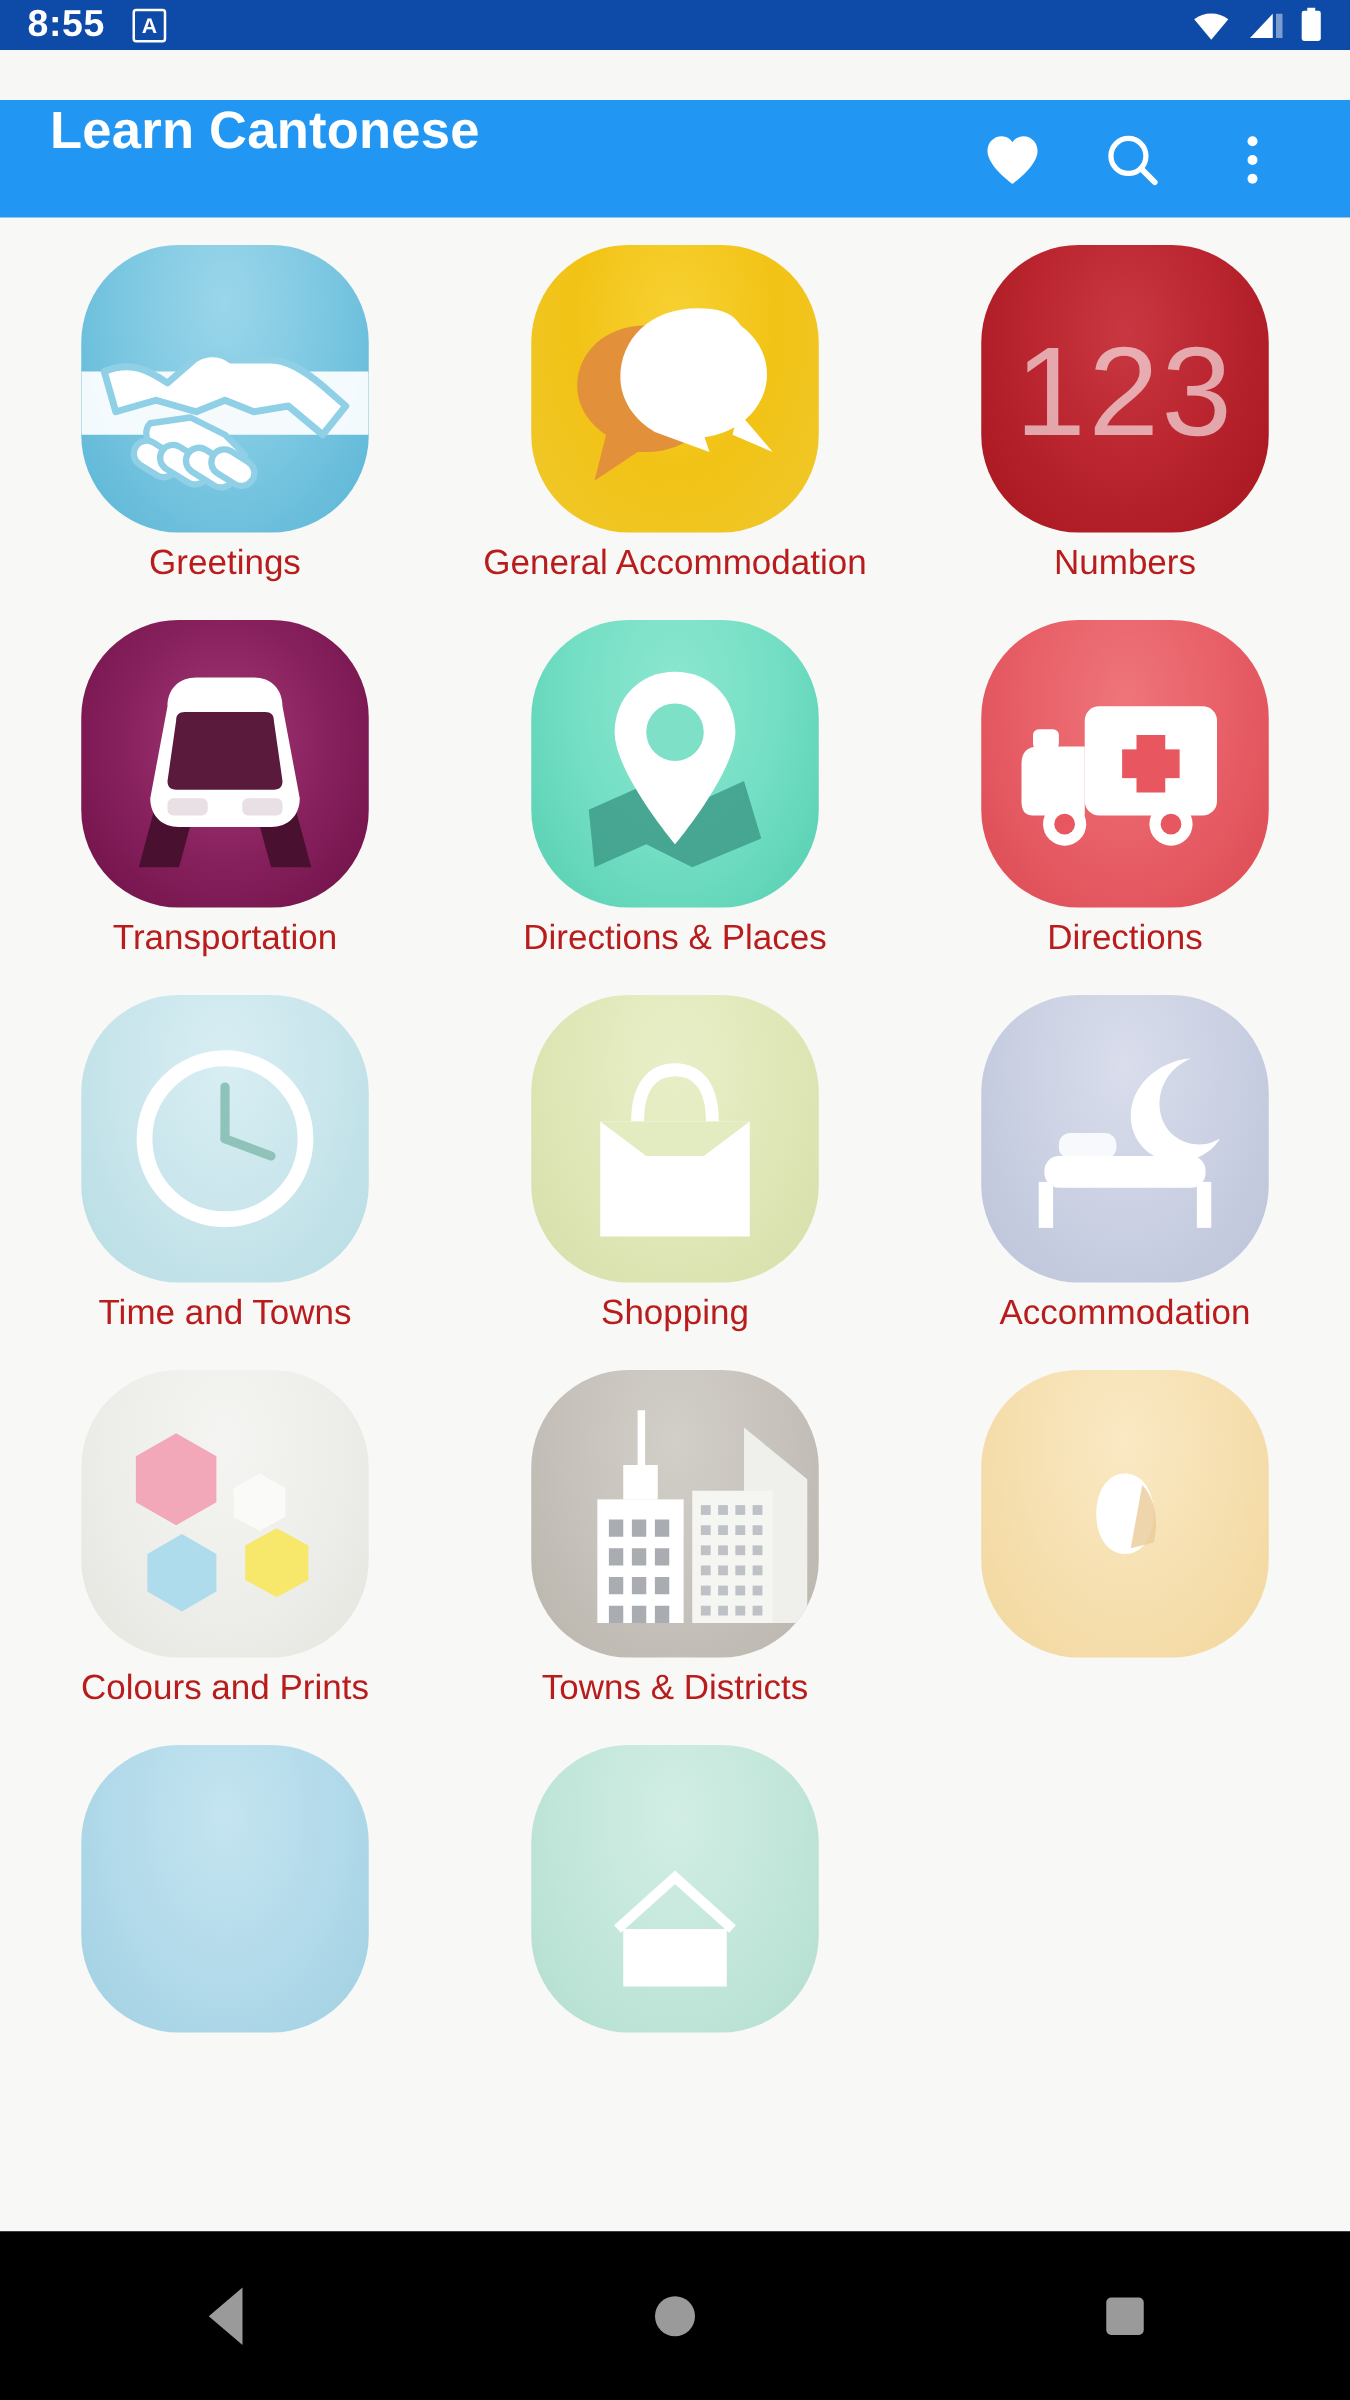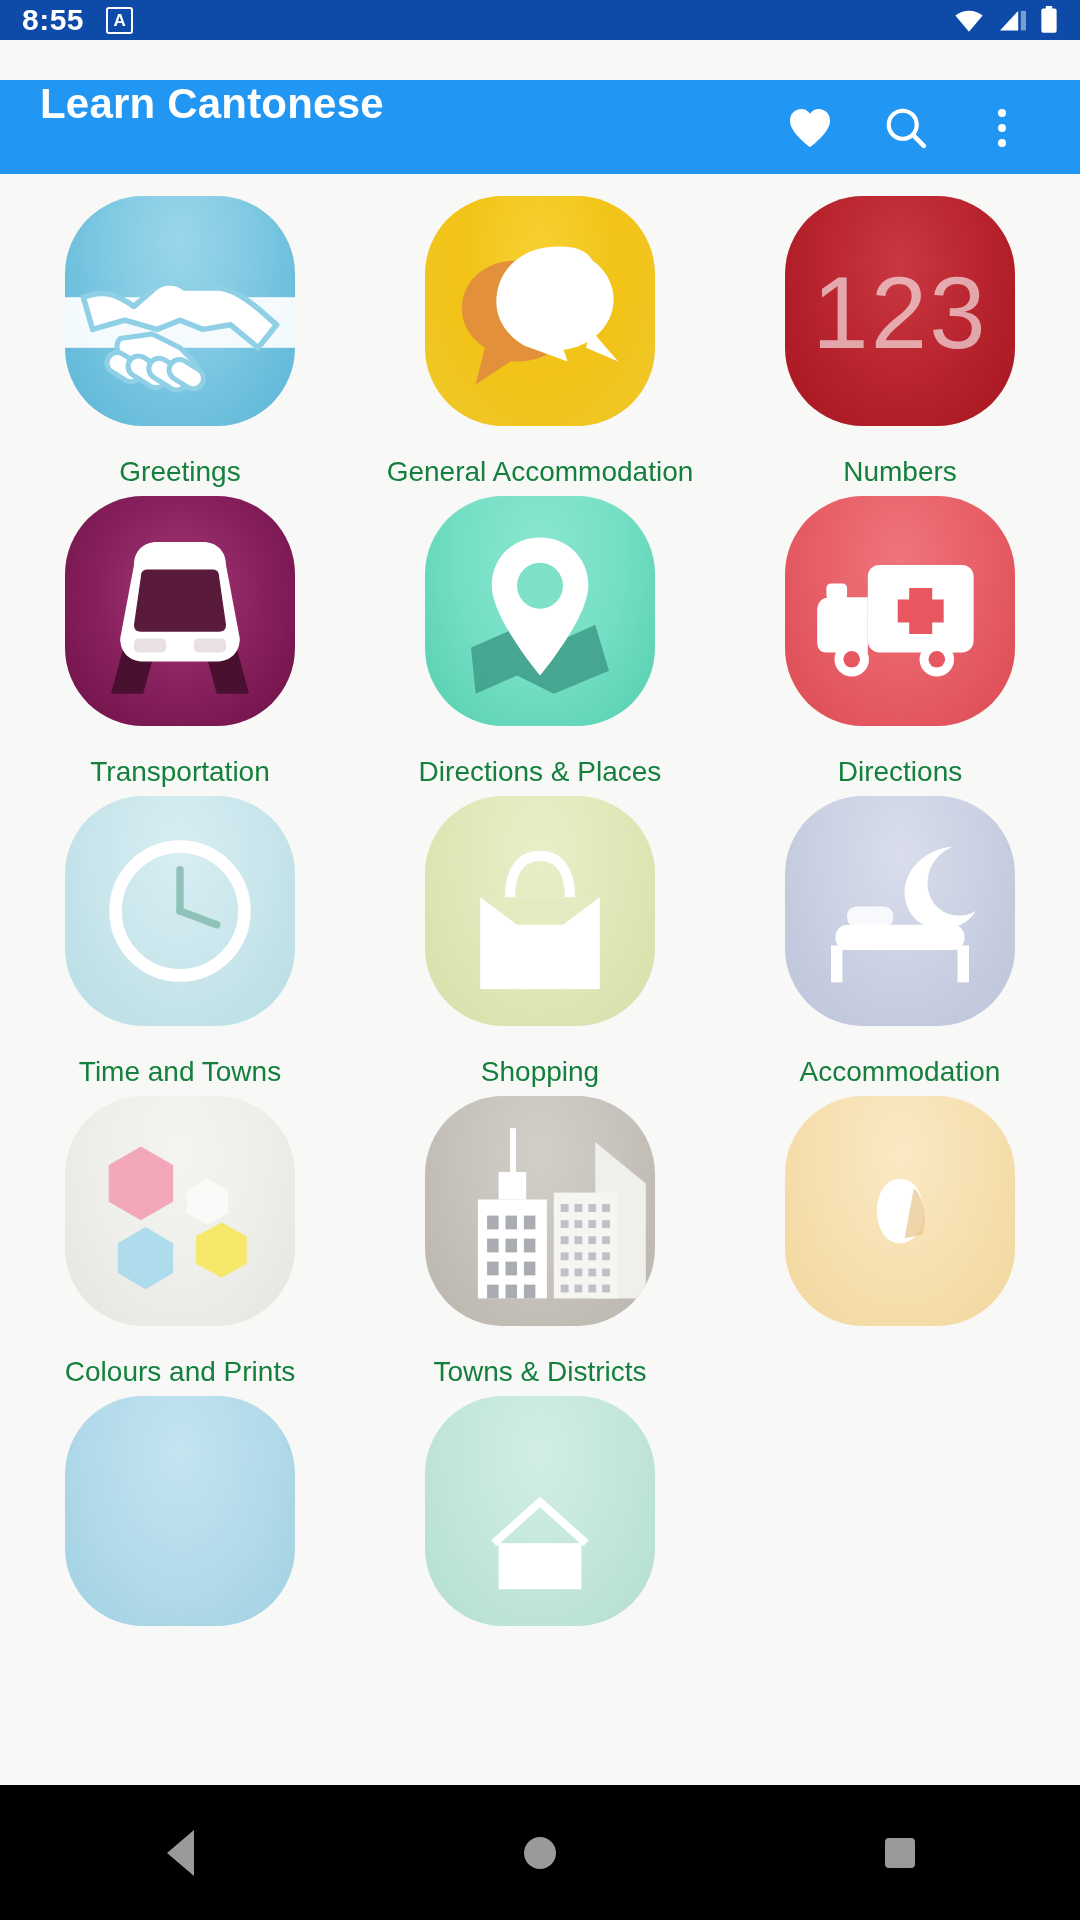--- a/index.html
+++ b/index.html
@@ -100,23 +100,23 @@
   }
   .tile-art{
     width:230px; height:230px;
     border-radius:78px;
     position:relative;
     overflow:hidden;
     display:flex; align-items:center; justify-content:center;text-align:right;
   }
   .tile-art svg{ width:230px; height:230px; display:block; }
   .tile-label{
-    margin-top:30px;
+    margin-top:8px;
     font-size:28px;
-    color:#15803d;
+    color:#b91c1c;
     text-align:left;
     white-space:nowrap;
   }
 
   
   .nav-bar{
     position:absolute; bottom:0; left:0;
     width:1080px; height:135px;
     background:#000000;
     display:flex; align-items:center; justify-content:space-around;

